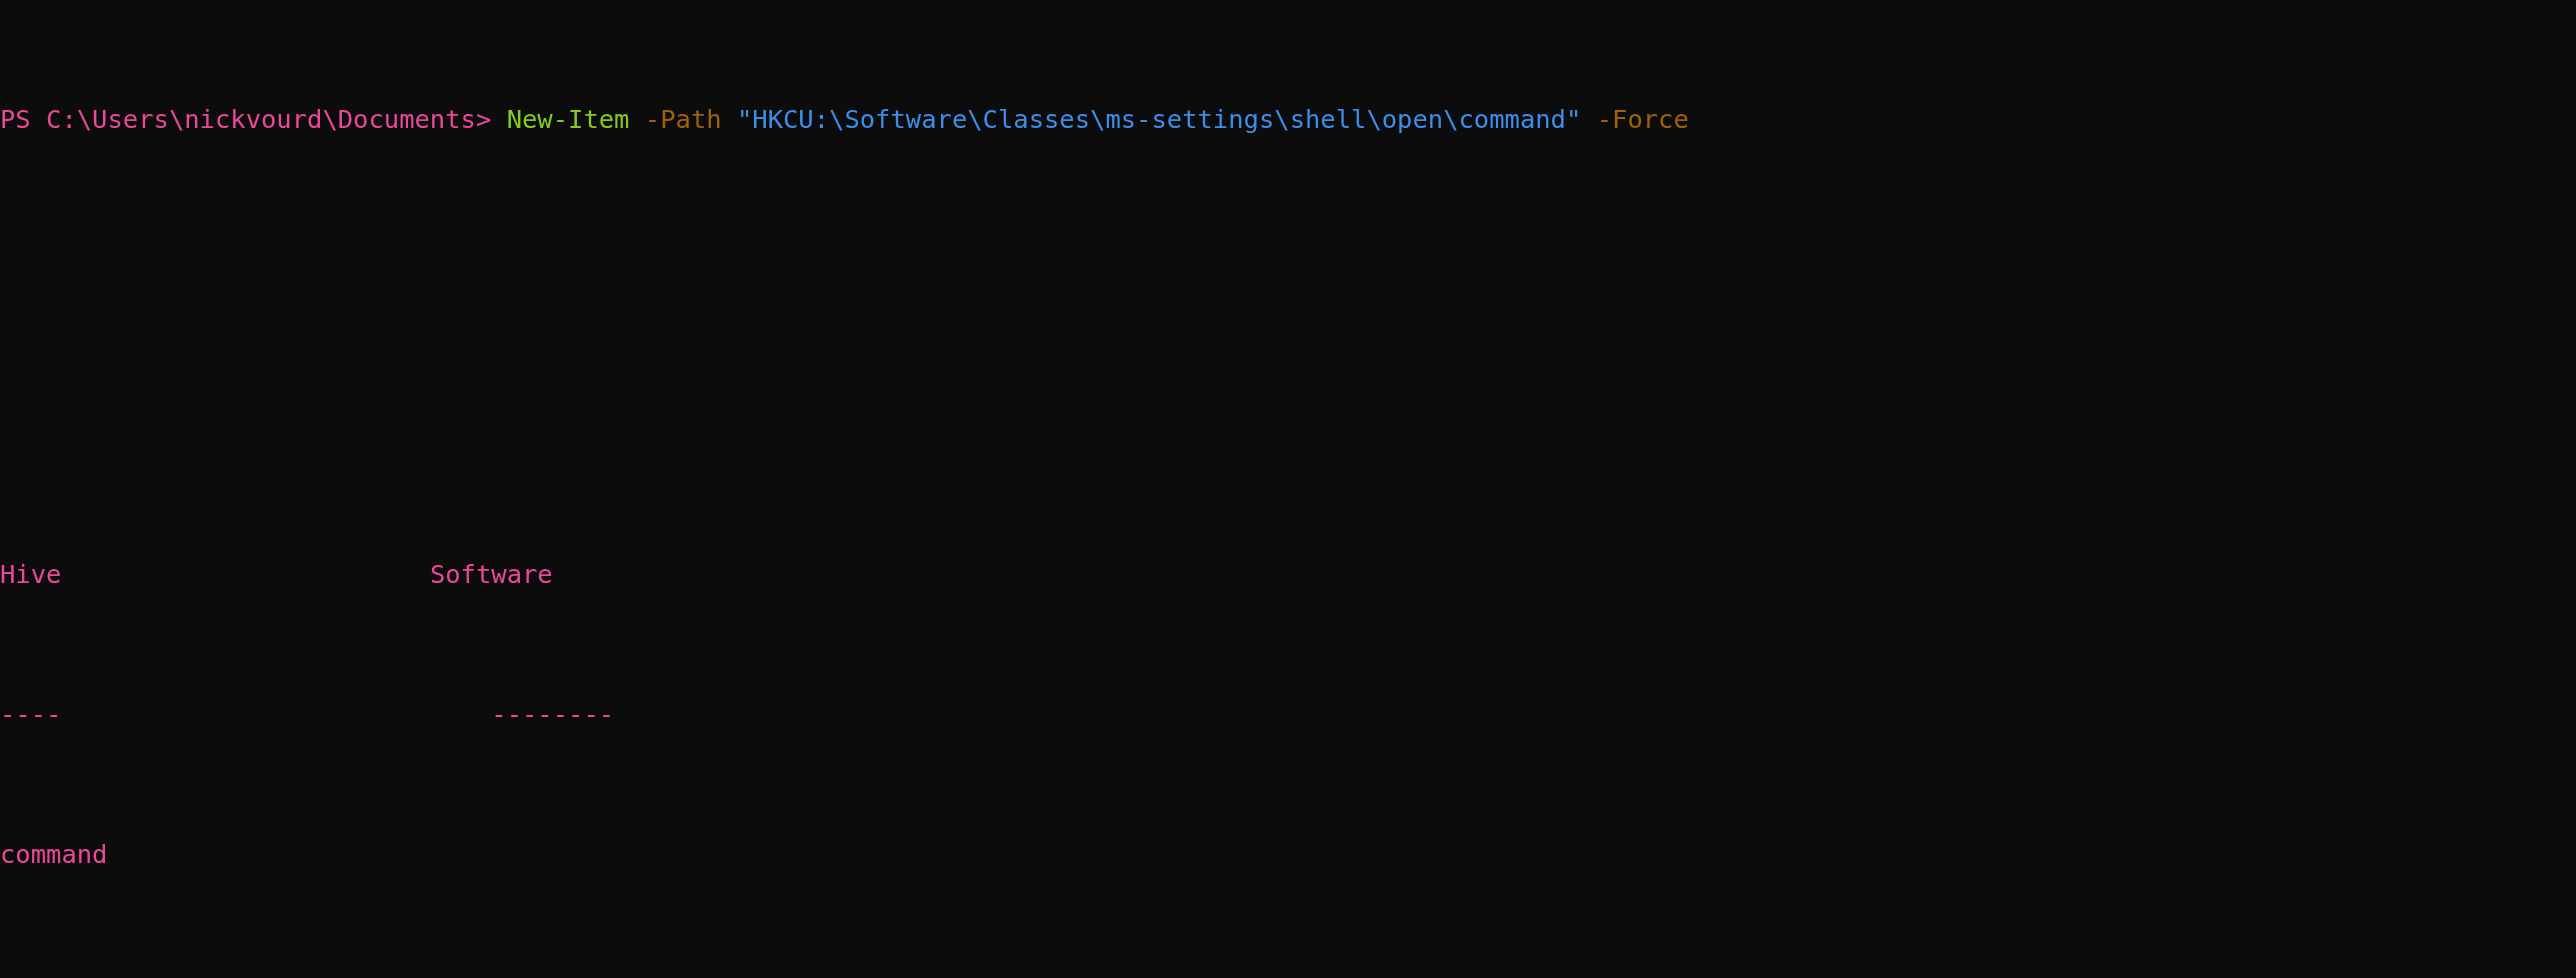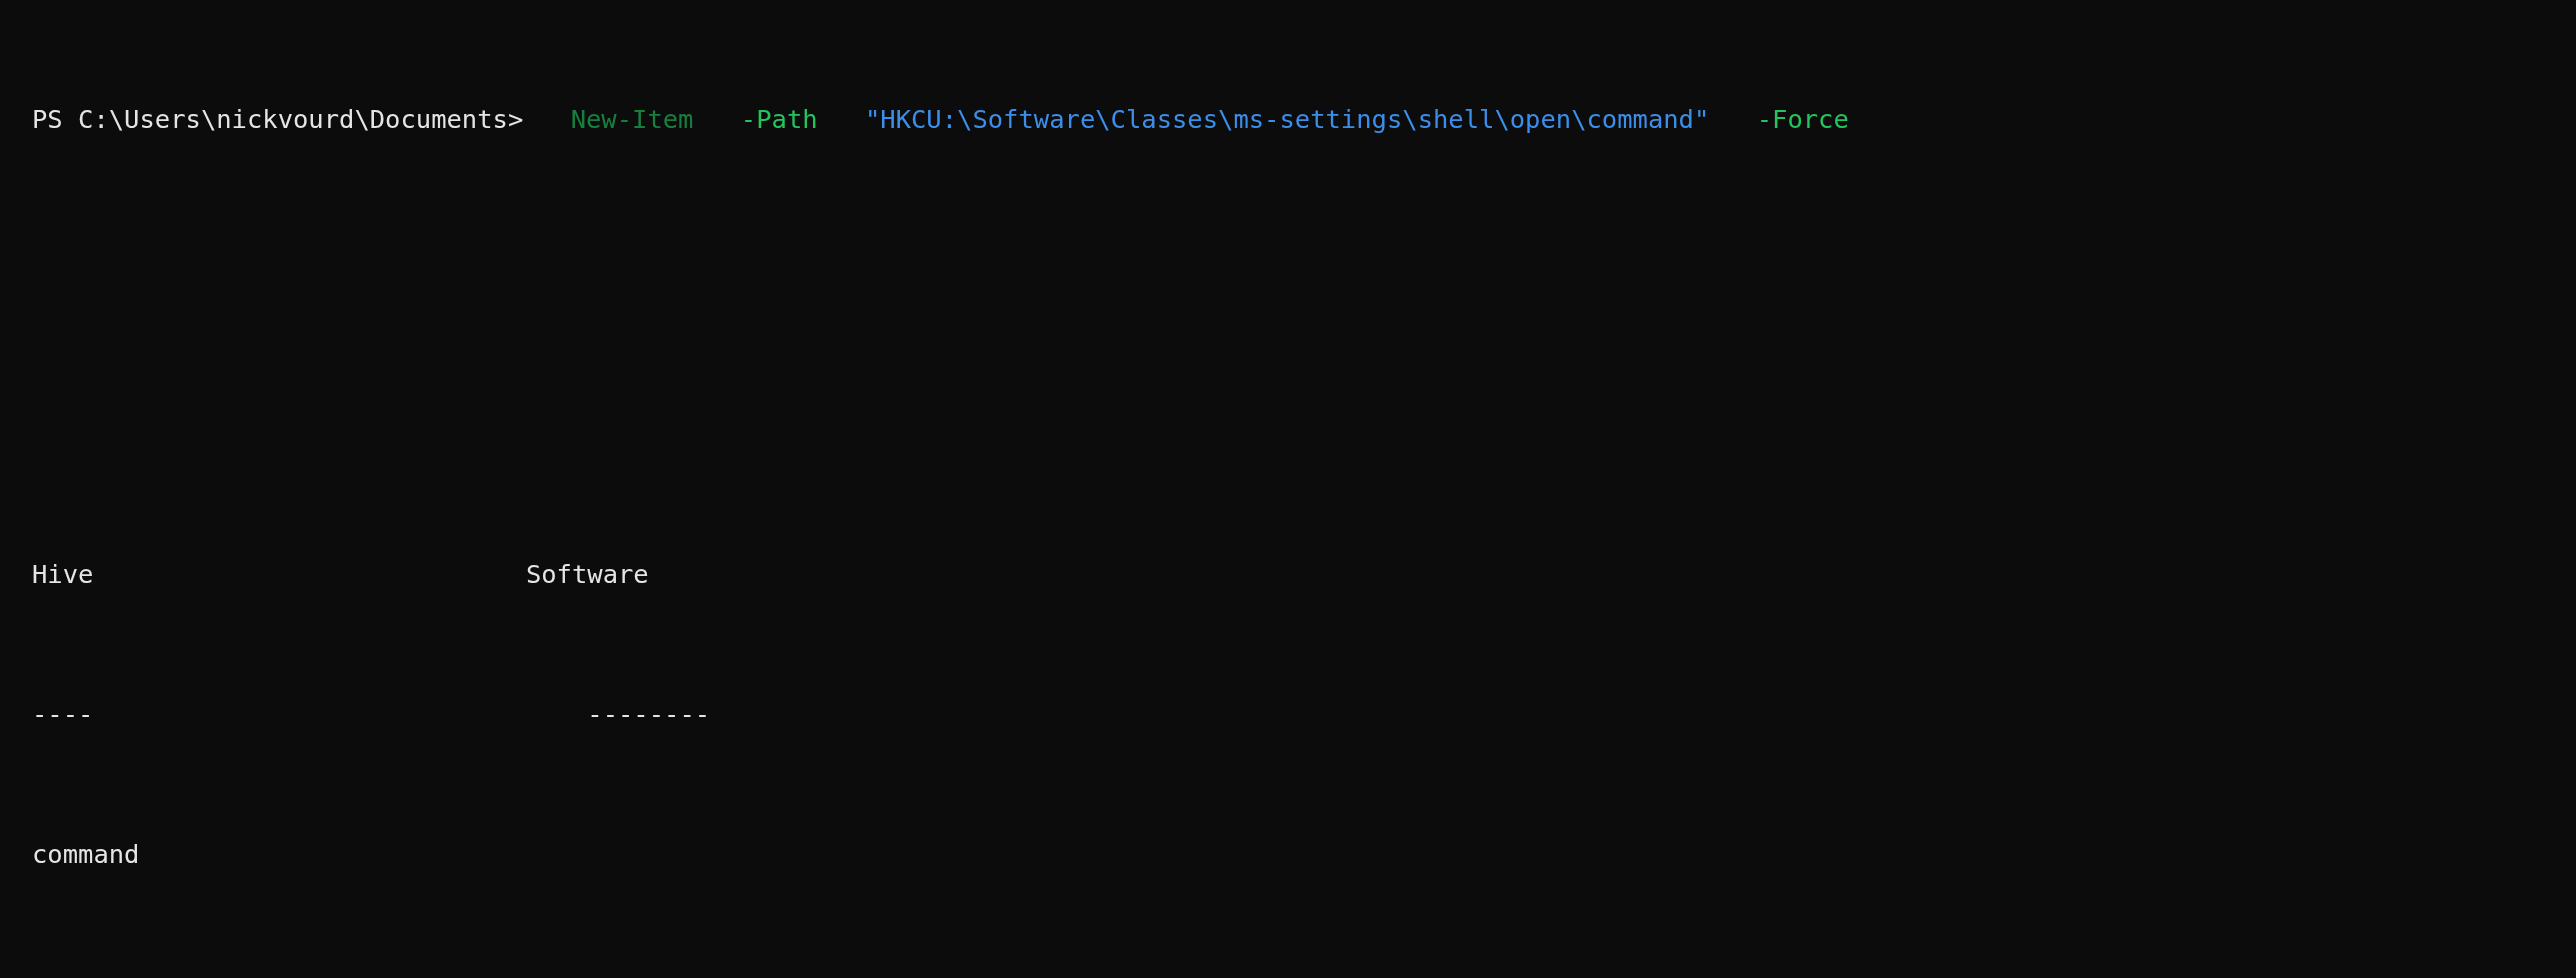--- a/index.html
+++ b/index.html
@@ -31,23 +31,23 @@
     left: 0px;
     top: -2.7px;
     white-space: pre;
   }
   .row {
     height: 35px;
     line-height: 35px;
     white-space: pre;
     display: block;
   }
-  .white   { color: #e5e5e5; padding-left: 32px; }
-  .gray    { color: #22c55e; }
-  .yellow  { color: #15803d; }
+  .white   { color: #ec4899; }
+  .gray    { color: #a16207; }
+  .yellow  { color: #84cc16; }
   .blue    { color: #3b8eea; }
 </style>
 </head>
 <body>
 
 <div id="terminal">
   <div class="buffer">
 
     <div class="row"><span class="white">PS C:\Users\nickvourd\Documents&gt;</span><span class="white"> </span><span class="yellow">New-Item</span><span class="white"> </span><span class="gray">-Path</span><span class="white"> </span><span class="blue">"HKCU:\Software\Classes\ms-settings\shell\open\command"</span><span class="white"> </span><span class="gray">-Force</span></div>
 

